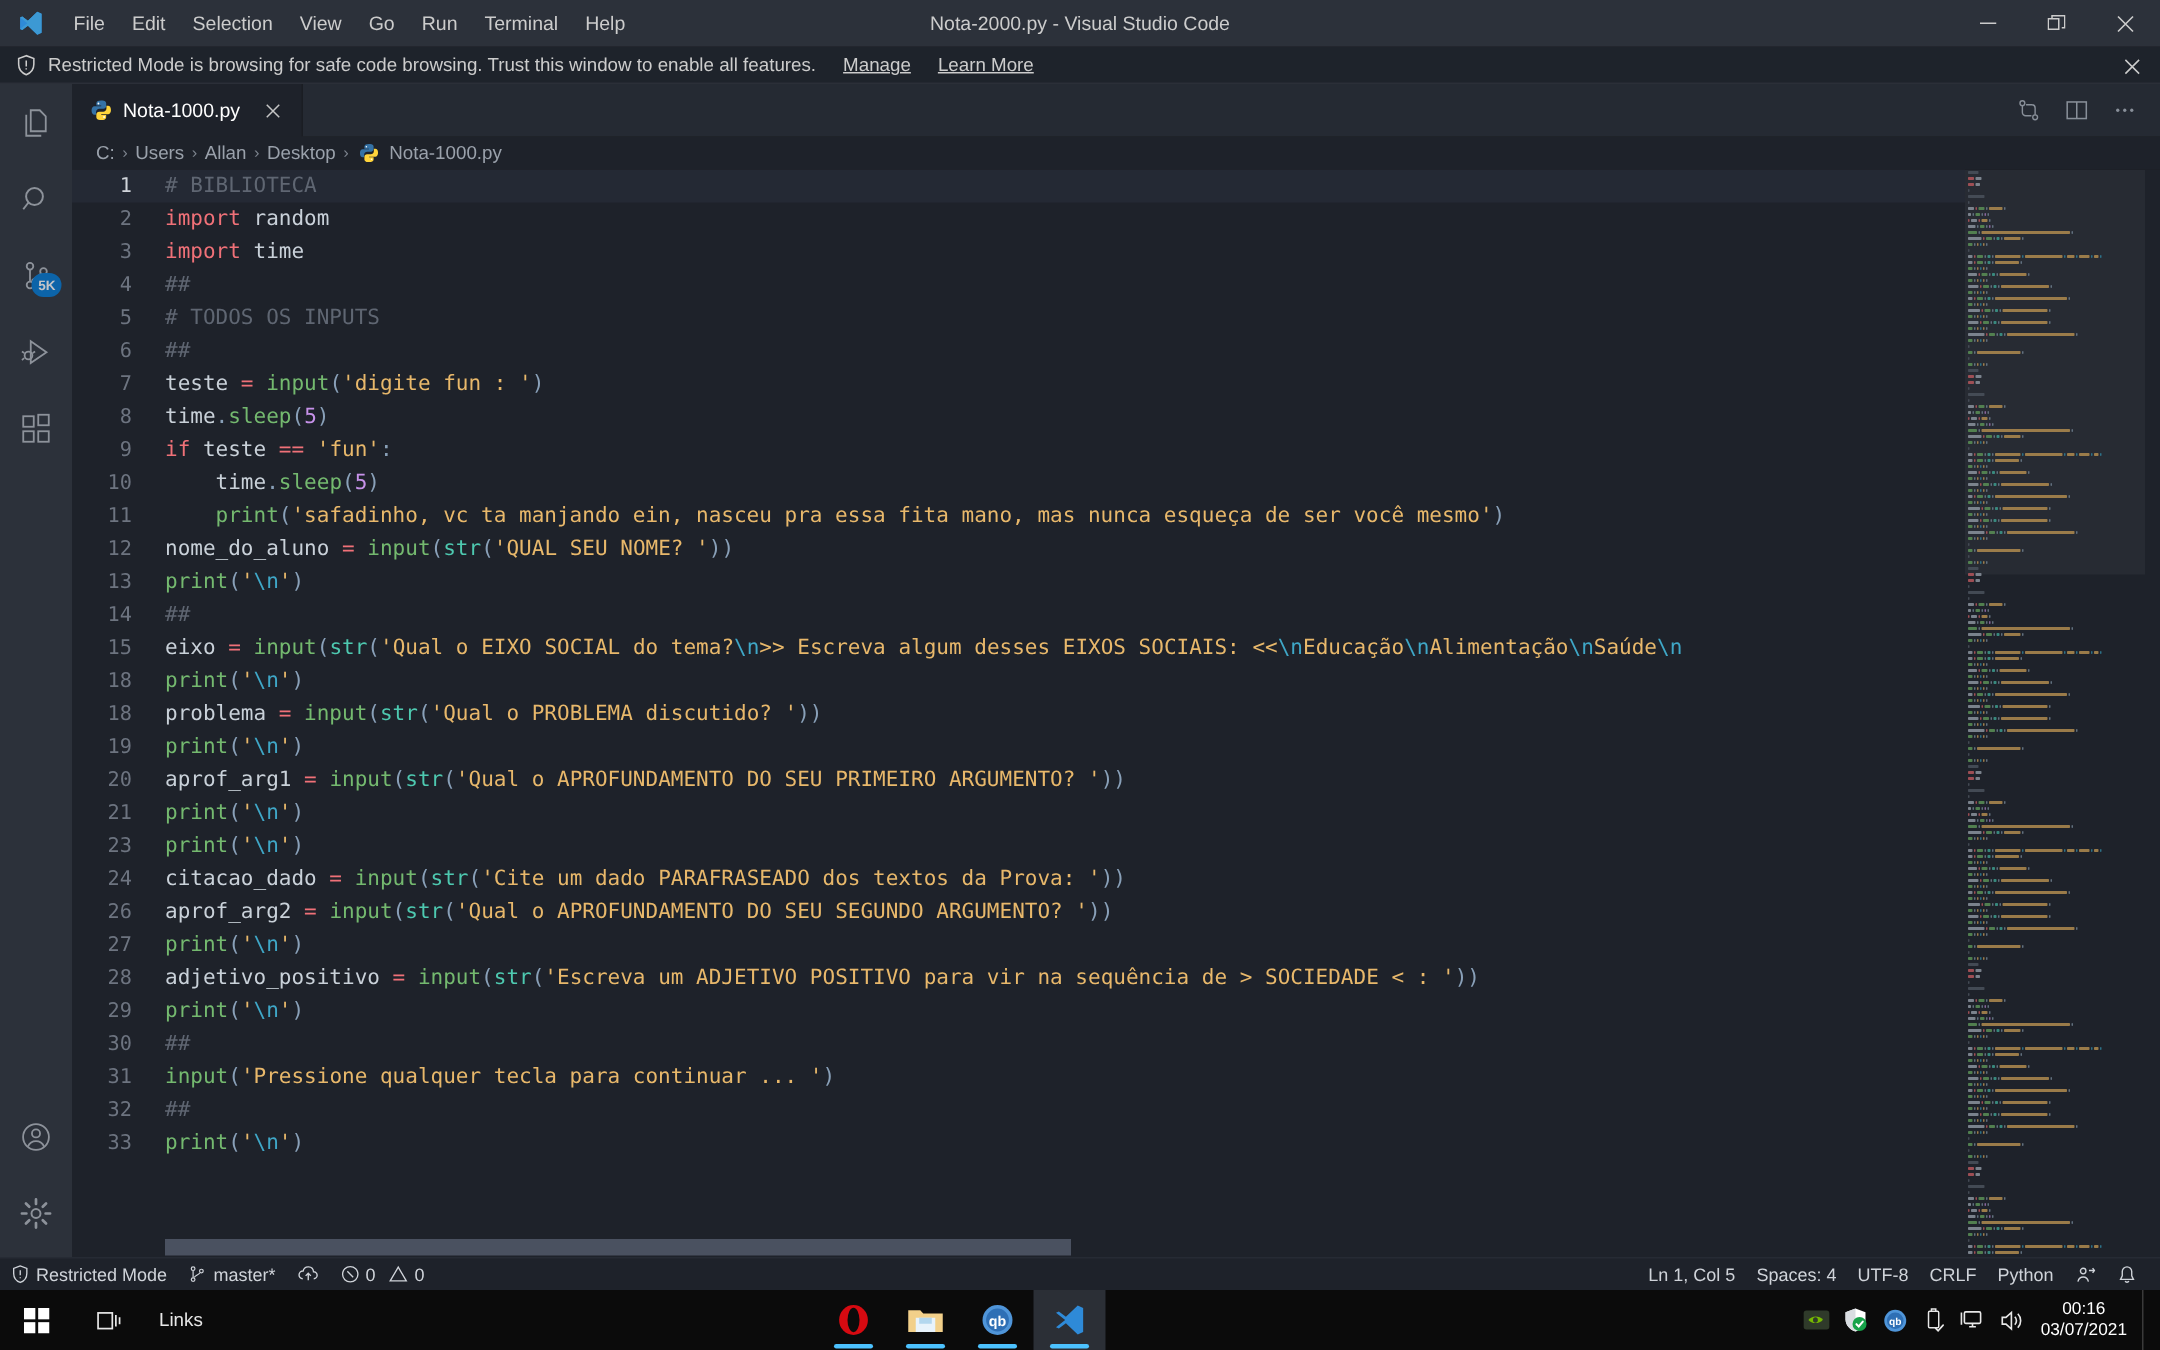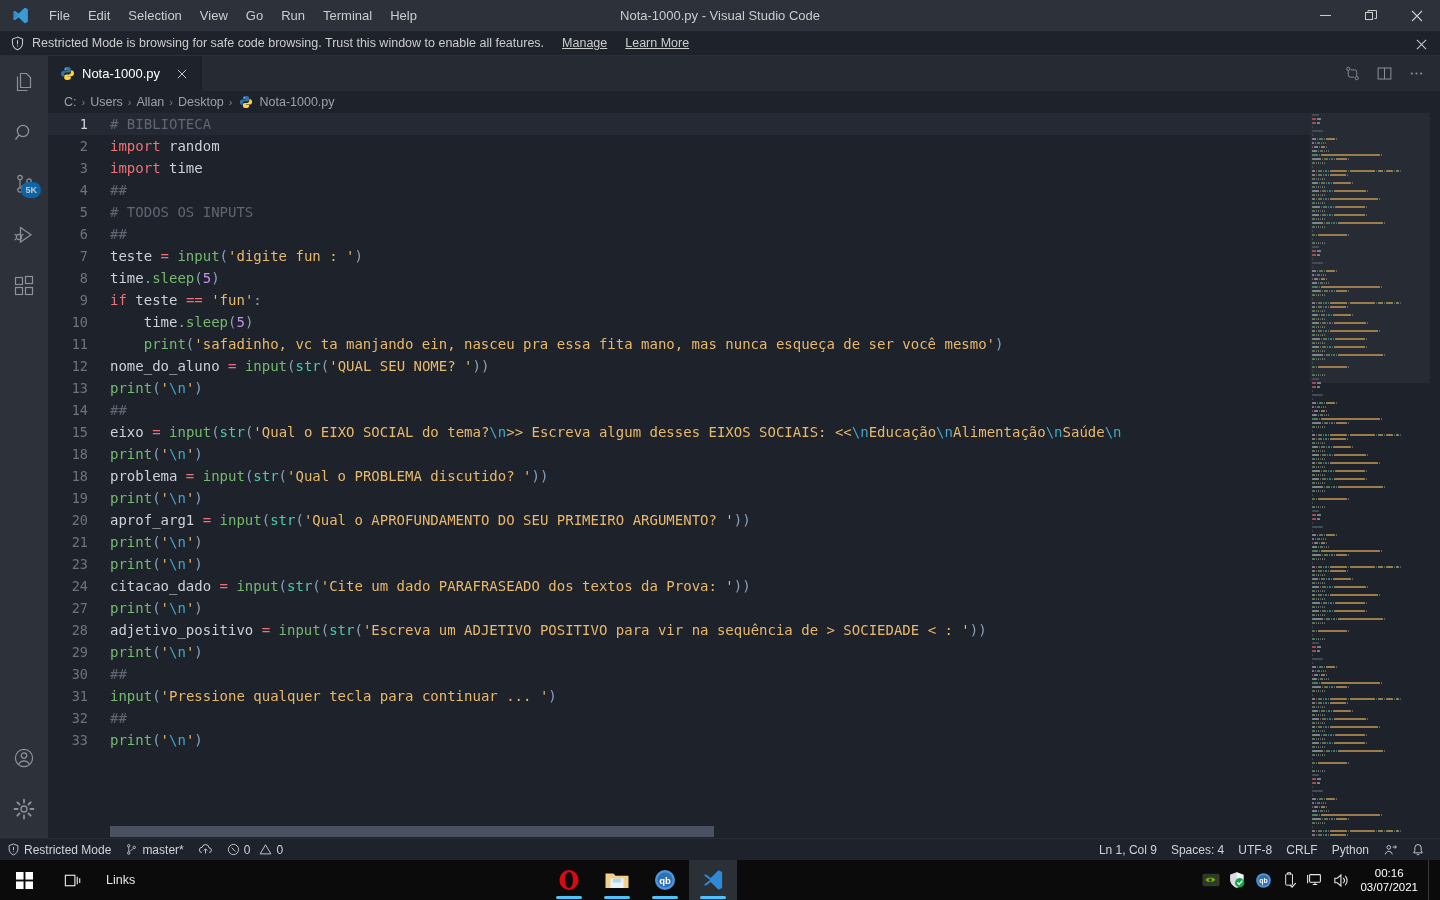--- a/index.html
+++ b/index.html
@@ -183,21 +183,21 @@
     <div class="menus">
       <div class="menu-item">File</div>
       <div class="menu-item">Edit</div>
       <div class="menu-item">Selection</div>
       <div class="menu-item">View</div>
       <div class="menu-item">Go</div>
       <div class="menu-item">Run</div>
       <div class="menu-item">Terminal</div>
       <div class="menu-item">Help</div>
     </div>
-    <div class="win-title">Nota-1000.py - Visual Studio Code</div>
+    <div class="win-title">Nota-2000.py - Visual Studio Code</div>
     <div class="wincontrols">
       <div class="wc">
         <svg width="11" height="11" viewBox="0 0 11 11">
             <rect x="0" y="5" width="11" height="1" fill="#cccccc"></rect>
           </svg>
       </div>
       <div class="wc">
         <svg width="12" height="12" viewBox="0 0 12 12">
           <rect x="0.5" y="2.5" width="7" height="7" fill="none" stroke="#cccccc" stroke-width="1"></rect>
           <path d="M3 2.5V0.5h8.5v8h-2" fill="none" stroke="#cccccc" stroke-width="1"></path>
@@ -377,20 +377,21 @@
         <div class="codeline"><span class="ln">13</span><span class="ctext"><span class="t-fn">print</span><span class="t-pun">(</span><span class="t-str">'</span><span class="t-esc">\n</span><span class="t-str">'</span><span class="t-pun">)</span></span></div>
         <div class="codeline"><span class="ln">14</span><span class="ctext"><span class="t-cmt">##</span></span></div>
         <div class="codeline"><span class="ln">15</span><span class="ctext"><span class="t-var">eixo </span><span class="t-op">=</span><span class="t-fn"> input</span><span class="t-pun">(</span><span class="t-bi">str</span><span class="t-pun">(</span><span class="t-str">'Qual o EIXO SOCIAL do tema?</span><span class="t-esc">\n</span><span class="t-str">&gt;&gt; Escreva algum desses EIXOS SOCIAIS: &lt;&lt;</span><span class="t-esc">\n</span><span class="t-str">Educação</span><span class="t-esc">\n</span><span class="t-str">Alimentação</span><span class="t-esc">\n</span><span class="t-str">Saúde</span><span class="t-esc">\n</span></span></div>
         <div class="codeline"><span class="ln">18</span><span class="ctext"><span class="t-fn">print</span><span class="t-pun">(</span><span class="t-str">'</span><span class="t-esc">\n</span><span class="t-str">'</span><span class="t-pun">)</span></span></div>
         <div class="codeline"><span class="ln">18</span><span class="ctext"><span class="t-var">problema </span><span class="t-op">=</span><span class="t-fn"> input</span><span class="t-pun">(</span><span class="t-bi">str</span><span class="t-pun">(</span><span class="t-str">'Qual o PROBLEMA discutido? '</span><span class="t-pun">))</span></span></div>
         <div class="codeline"><span class="ln">19</span><span class="ctext"><span class="t-fn">print</span><span class="t-pun">(</span><span class="t-str">'</span><span class="t-esc">\n</span><span class="t-str">'</span><span class="t-pun">)</span></span></div>
         <div class="codeline"><span class="ln">20</span><span class="ctext"><span class="t-var">aprof_arg1 </span><span class="t-op">=</span><span class="t-fn"> input</span><span class="t-pun">(</span><span class="t-bi">str</span><span class="t-pun">(</span><span class="t-str">'Qual o APROFUNDAMENTO DO SEU PRIMEIRO ARGUMENTO? '</span><span class="t-pun">))</span></span></div>
         <div class="codeline"><span class="ln">21</span><span class="ctext"><span class="t-fn">print</span><span class="t-pun">(</span><span class="t-str">'</span><span class="t-esc">\n</span><span class="t-str">'</span><span class="t-pun">)</span></span></div>
         <div class="codeline"><span class="ln">23</span><span class="ctext"><span class="t-fn">print</span><span class="t-pun">(</span><span class="t-str">'</span><span class="t-esc">\n</span><span class="t-str">'</span><span class="t-pun">)</span></span></div>
         <div class="codeline"><span class="ln">24</span><span class="ctext"><span class="t-var">citacao_dado </span><span class="t-op">=</span><span class="t-fn"> input</span><span class="t-pun">(</span><span class="t-bi">str</span><span class="t-pun">(</span><span class="t-str">'Cite um dado PARAFRASEADO dos textos da Prova: '</span><span class="t-pun">))</span></span></div>
+        <div class="codeline"><span class="ln">26</span><span class="ctext"><span class="t-var">aprof_arg2 </span><span class="t-op">=</span><span class="t-fn"> input</span><span class="t-pun">(</span><span class="t-bi">str</span><span class="t-pun">(</span><span class="t-str">'Qual o APROFUNDAMENTO DO SEU SEGUNDO ARGUMENTO? '</span><span class="t-pun">))</span></span></div>
         <div class="codeline"><span class="ln">27</span><span class="ctext"><span class="t-fn">print</span><span class="t-pun">(</span><span class="t-str">'</span><span class="t-esc">\n</span><span class="t-str">'</span><span class="t-pun">)</span></span></div>
         <div class="codeline"><span class="ln">28</span><span class="ctext"><span class="t-var">adjetivo_positivo </span><span class="t-op">=</span><span class="t-fn"> input</span><span class="t-pun">(</span><span class="t-bi">str</span><span class="t-pun">(</span><span class="t-str">'Escreva um ADJETIVO POSITIVO para vir na sequência de &gt; SOCIEDADE &lt; : '</span><span class="t-pun">))</span></span></div>
         <div class="codeline"><span class="ln">29</span><span class="ctext"><span class="t-fn">print</span><span class="t-pun">(</span><span class="t-str">'</span><span class="t-esc">\n</span><span class="t-str">'</span><span class="t-pun">)</span></span></div>
         <div class="codeline"><span class="ln">30</span><span class="ctext"><span class="t-cmt">##</span></span></div>
         <div class="codeline"><span class="ln">31</span><span class="ctext"><span class="t-fn">input</span><span class="t-pun">(</span><span class="t-str">'Pressione qualquer tecla para continuar ... '</span><span class="t-pun">)</span></span></div>
         <div class="codeline"><span class="ln">32</span><span class="ctext"><span class="t-cmt">##</span></span></div>
         <div class="codeline"><span class="ln">33</span><span class="ctext"><span class="t-fn">print</span><span class="t-pun">(</span><span class="t-str">'</span><span class="t-esc">\n</span><span class="t-str">'</span><span class="t-pun">)</span></span></div>
       </div>
     <div class="minimap">
       <div class="mm-slider"></div>
@@ -1767,21 +1768,21 @@
         <span>0</span>
         <span style="margin-left:5px">
           <svg width="13" height="13" viewBox="0 0 16 16">
             <path d="M8 2.2 14.6 13.4H1.4z" fill="none" stroke="#cfd3d9" stroke-width="1.1"></path>
           </svg>
         </span>
         <span>0</span>
       </div>
     </div>
     <div class="sb-right">
-      <div class="sb-item">Ln 1, Col 9</div>
+      <div class="sb-item">Ln 1, Col 5</div>
       <div class="sb-item">Spaces: 4</div>
       <div class="sb-item">UTF-8</div>
       <div class="sb-item">CRLF</div>
       <div class="sb-item">Python</div>
       <div class="sb-item">
         <span>
           <svg width="14" height="14" viewBox="0 0 16 16">
             <circle cx="6.6" cy="5" r="2.1" fill="none" stroke="#cfd3d9" stroke-width="1.05"></circle>
             <path d="M2.6 13c.6-2.3 2.1-3.5 4-3.5s3.4 1.2 4 3.5" fill="none" stroke="#cfd3d9" stroke-width="1.05"></path>
             <path d="M11 4.6h4 M13.8 2.8l1.4 1.8-1.4 1.8" fill="none" stroke="#cfd3d9" stroke-width="1.05"></path>

